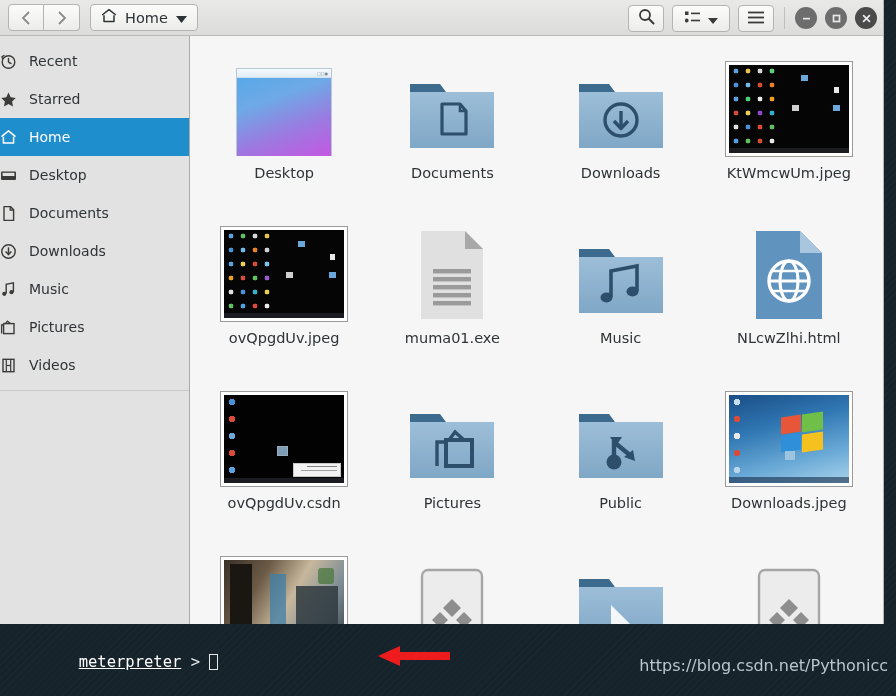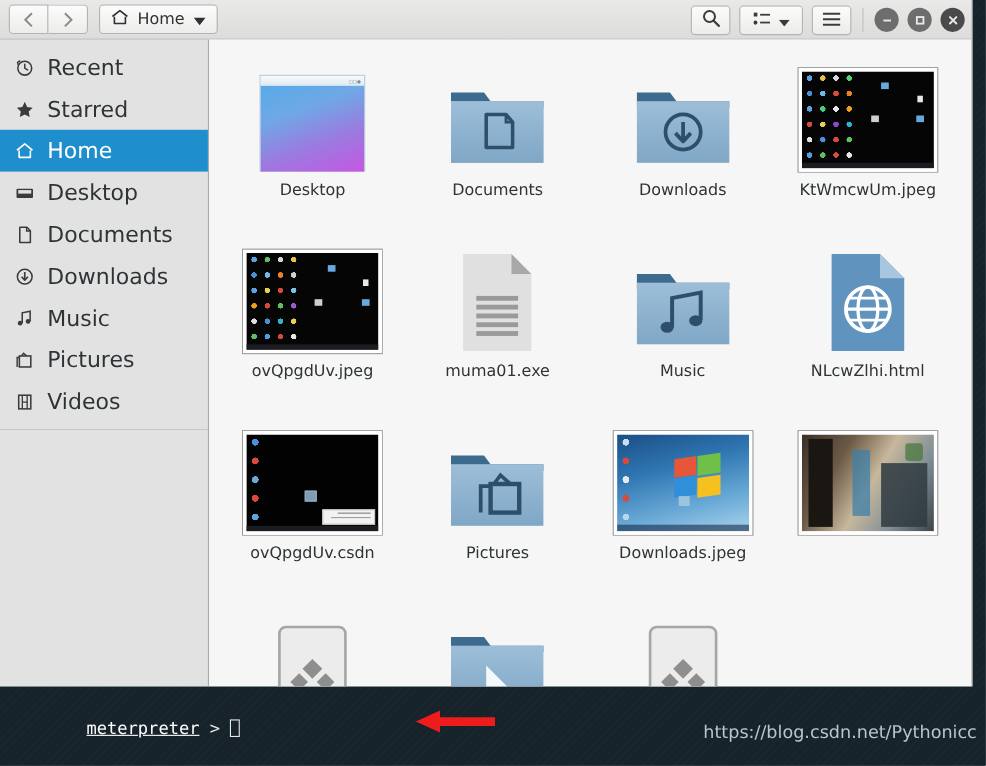--- a/index.html
+++ b/index.html
@@ -84,21 +84,21 @@
   .wbtn.close { background: #4a4a4a; }
 
   
   .body { display: flex; height: 588px; }
   .sidebar {
     width: 190px; background: #e2e2e2; border-right: 1px solid #aaa;
     padding-top: 6px; flex: none;
   }
   .side-item {
     display: flex; align-items: center; gap: 12px;
-    height: 38px; padding-left: 14px; font-size: 20px; color: #2e3436;
+    height: 38px; font-size: 14px; color: #2e3436;
   }
   .side-item.active { background: #1f8ecd; color: #ffffff; }
   .side-icon { width: 17px; height: 17px; display:flex; align-items:center; justify-content:center; flex:none; }
   .side-divider { height: 1px; background: #c8c8c8; margin: 6px 0; }
 
   
   .content {
     flex: 1; background: #f6f6f6; position: relative; overflow: hidden;
   }
   .grid {
@@ -561,20 +561,39 @@
                 </linearGradient>
                   </defs>
                 <rect x="40" y="40" width="26" height="26" fill="none" stroke="#2d4f6b" stroke-width="4"></rect>
                 <path d="M40 42 L31 42 L31 66" fill="none" stroke="#2d4f6b" stroke-width="3.4"></path>
                 <path d="M43 40 L49 32 L58 40" fill="none" stroke="#2d4f6b" stroke-width="3.4"></path>
               </svg>
             </div>
             <div class="cell-label">Pictures</div>
           </div>
 
+          <div class="cell">
+            <div class="thumb">
+              <svg width="92" height="86" viewBox="0 0 92 86">
+                <path d="M4 14 H34 L40 22 H88 V28 H4 Z" fill="#3d6b8e"></path>
+                <rect x="4" y="22" width="84" height="56" fill="url(#fg5)"></rect>
+                <defs>
+                    <linearGradient id="fg5" x1="0" y1="0" x2="0" y2="1">
+                  <stop offset="0" stop-color="#9dbed8"></stop>
+                      <stop offset="1" stop-color="#7fa7c6"></stop>
+                </linearGradient>
+                  </defs>
+                <circle cx="39" cy="62" r="7.5" fill="#2d4f6b"></circle>
+                <path d="M39 58 L39 40 M39 42 L56 56" fill="none" stroke="#2d4f6b" stroke-width="4.4"></path>
+                <polygon points="35,37 47,37 41,46" fill="#2d4f6b"></polygon>
+                <polygon points="58,50 60,61 49,57" fill="#2d4f6b"></polygon>
+              </svg>
+            </div>
+            <div class="cell-label">Public</div>
+          </div>
 
           <div class="cell">
             <div class="thumb">
               <div class="photo-frame">
                 <div style="position:absolute;inset:0;background:linear-gradient(165deg,#1b4e86 0%,#2f76b2 35%,#69a9d6 70%,#a9d3ec 100%);"></div>
                 <div style="position:absolute;left:2px;top:2px;width:12px;height:84px;
                      background-image:
                        radial-gradient(circle at 6px 5px, #c8ddef 3px, transparent 3.2px),
                        radial-gradient(circle at 6px 22px, #d84a3a 3px, transparent 3.2px),
                        radial-gradient(circle at 6px 39px, #e8e8e8 3px, transparent 3.2px),

